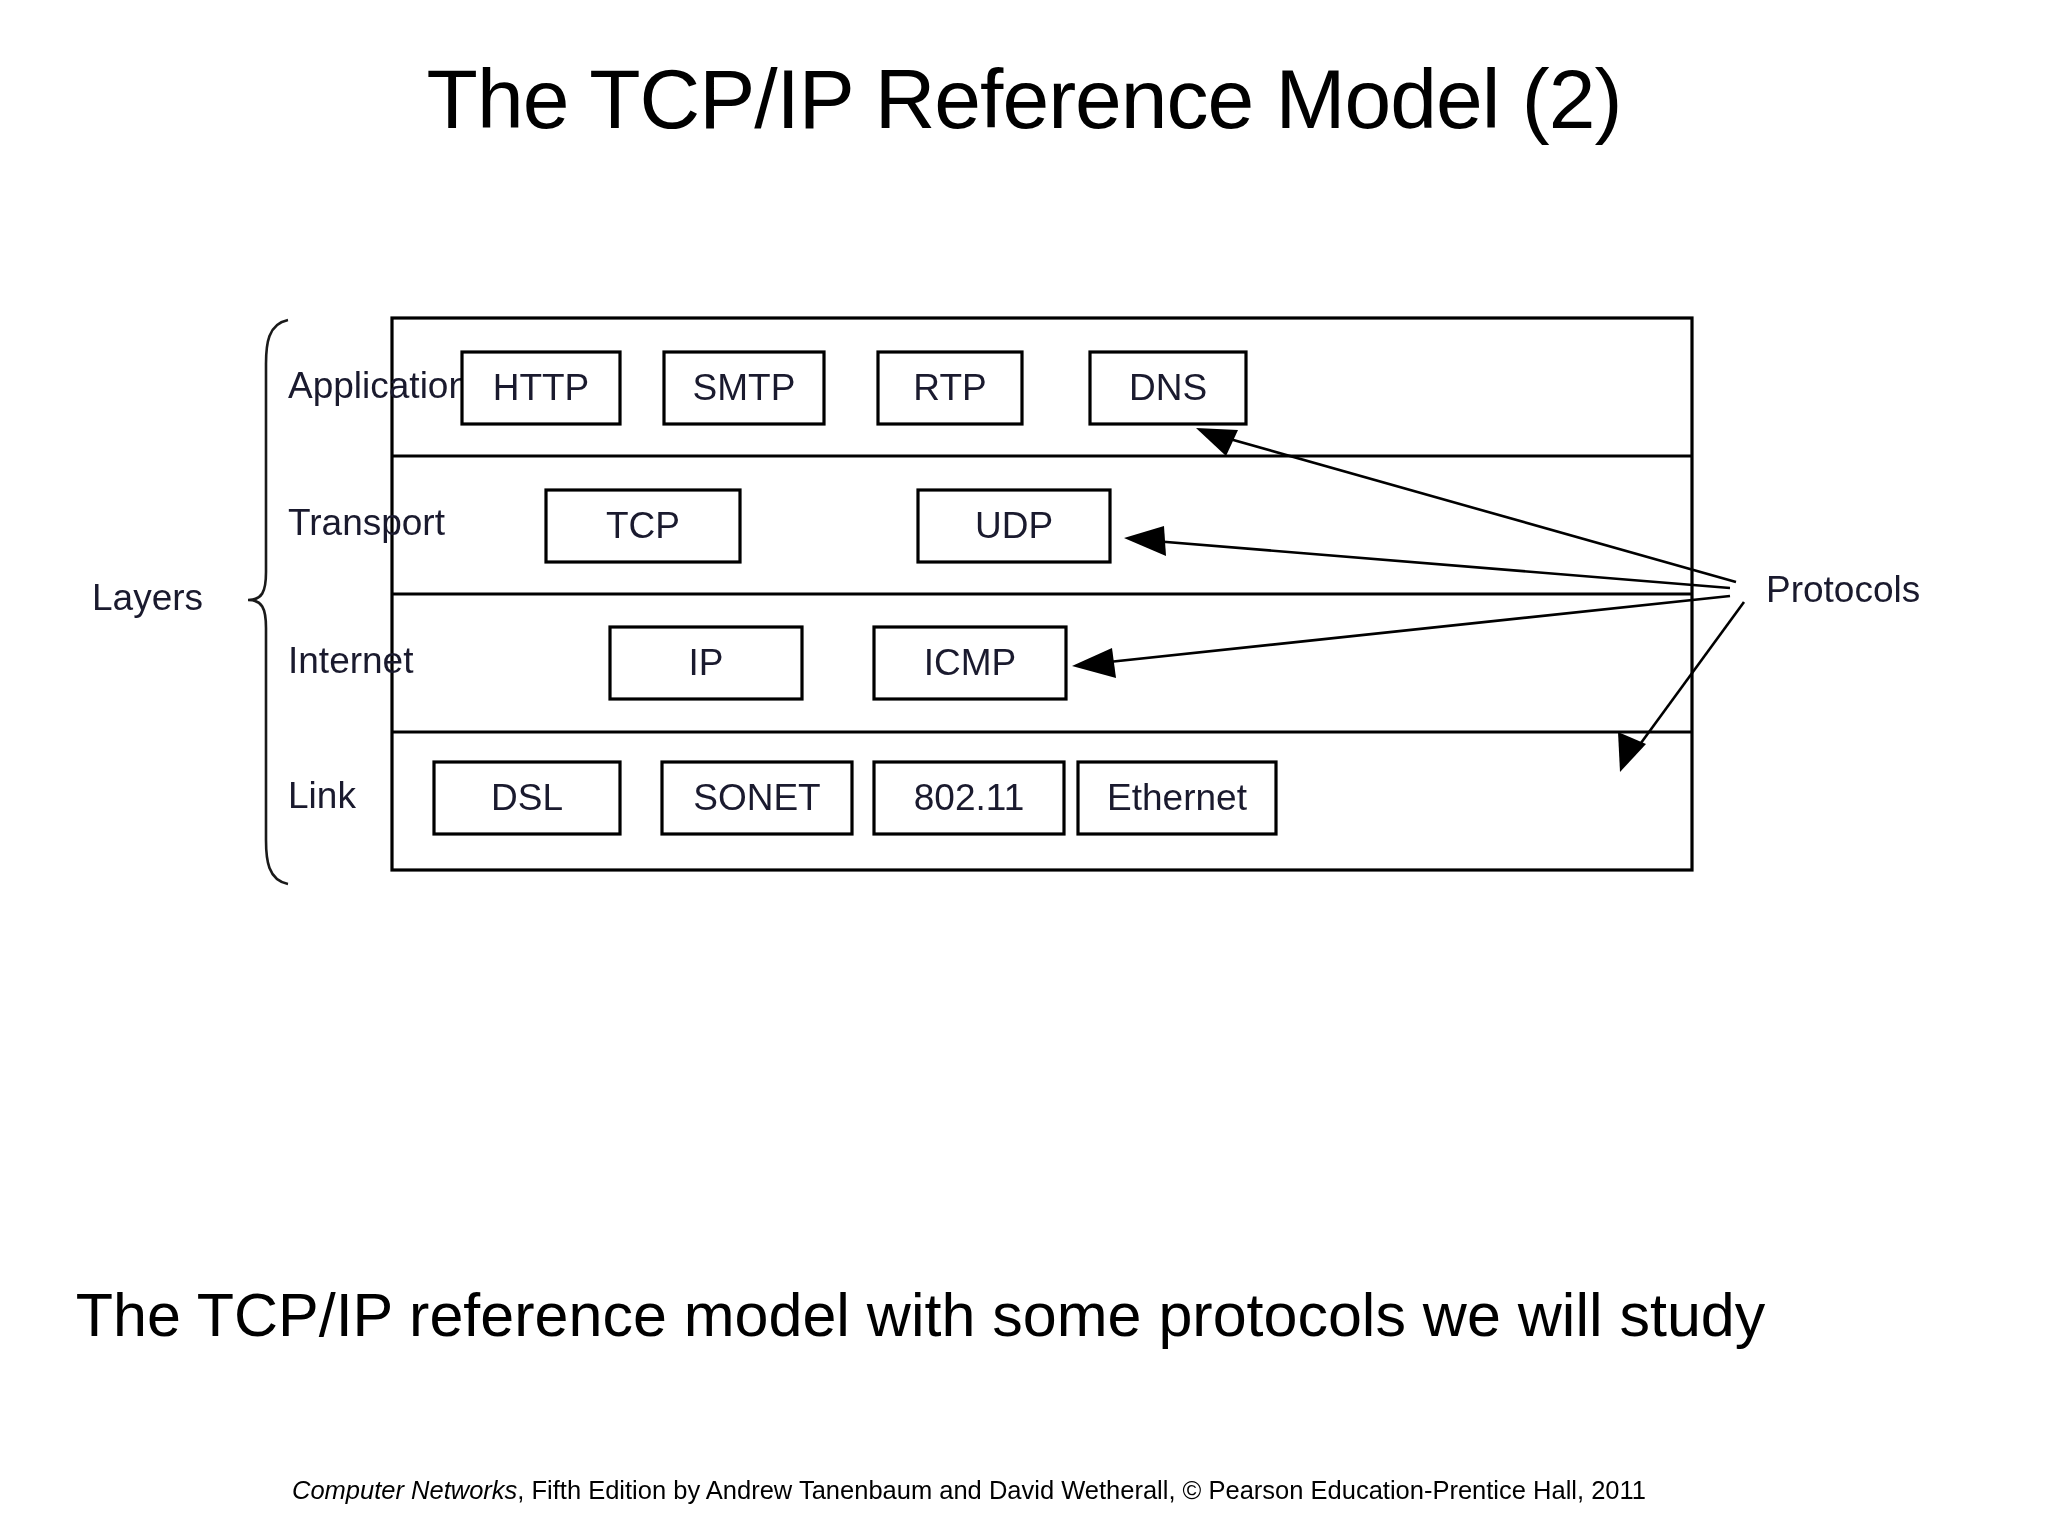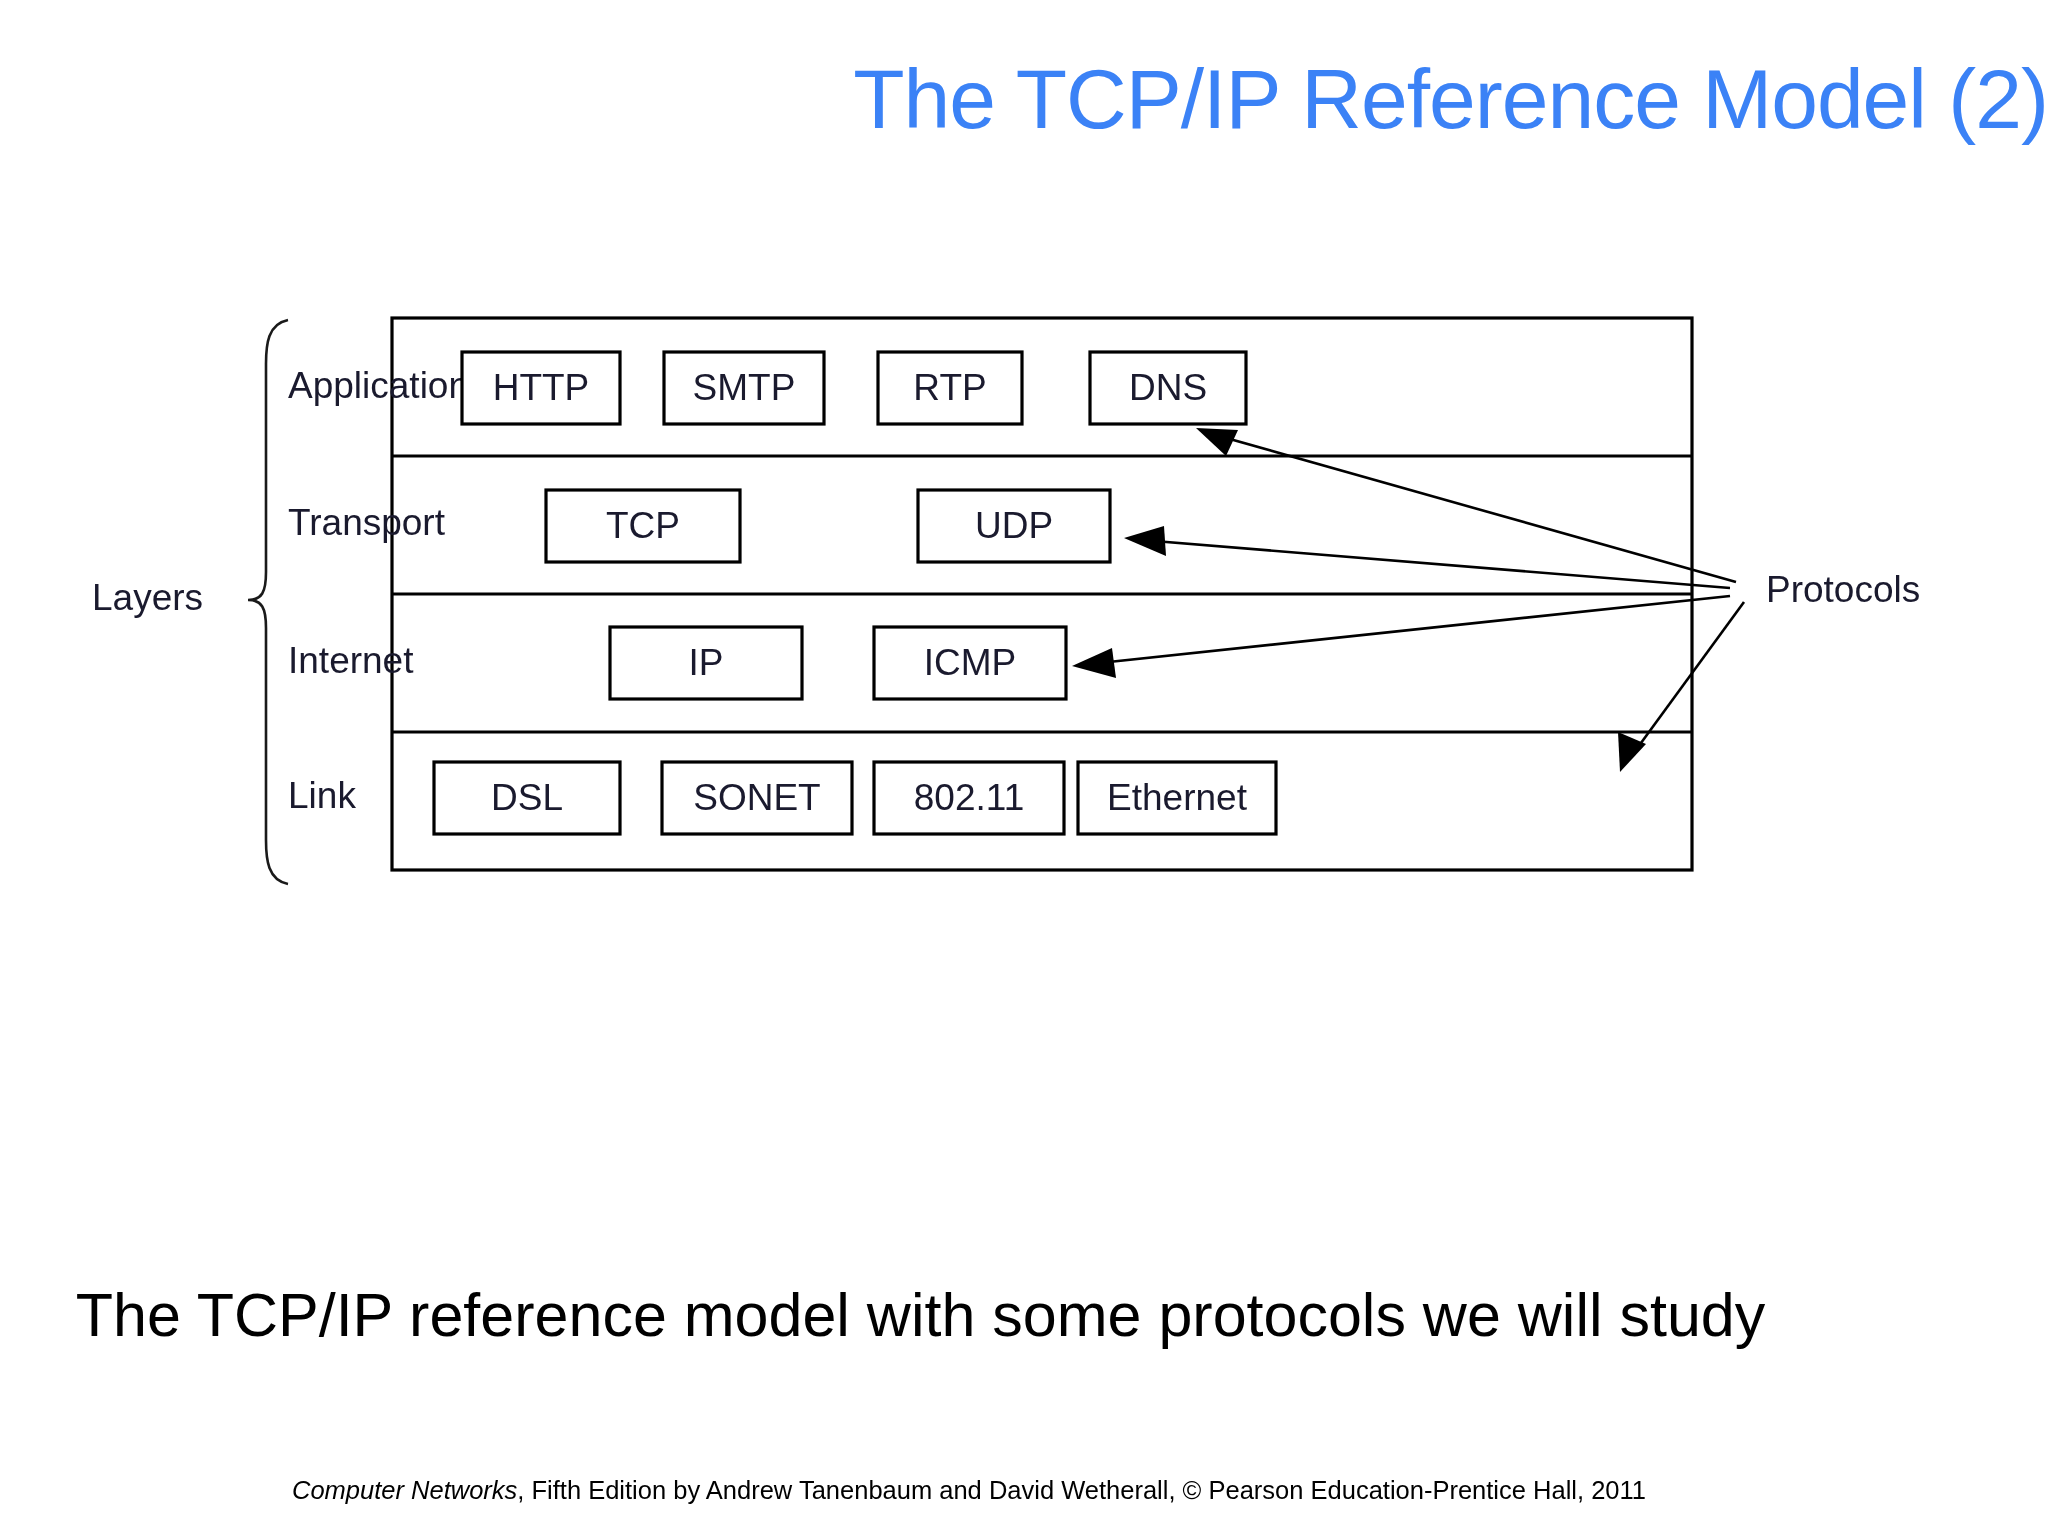--- a/index.html
+++ b/index.html
@@ -14,25 +14,25 @@
     position: relative;
     overflow: hidden;
   }
 
   
   #slide-title {
     position: absolute;
     left: 0;
     top: 55px;
     width: 2048px;
-    text-align: right;
+    text-align: center;
     font-size: 84px;
     font-weight: normal;
     letter-spacing: -1px;
-    color: #3b82f6;
+    color: #000000;
     line-height: 1.05;
     white-space: nowrap;
   }
 
   
   #diagram {
     position: absolute;
     left: 0;
     top: 300px;
     width: 2048px;

